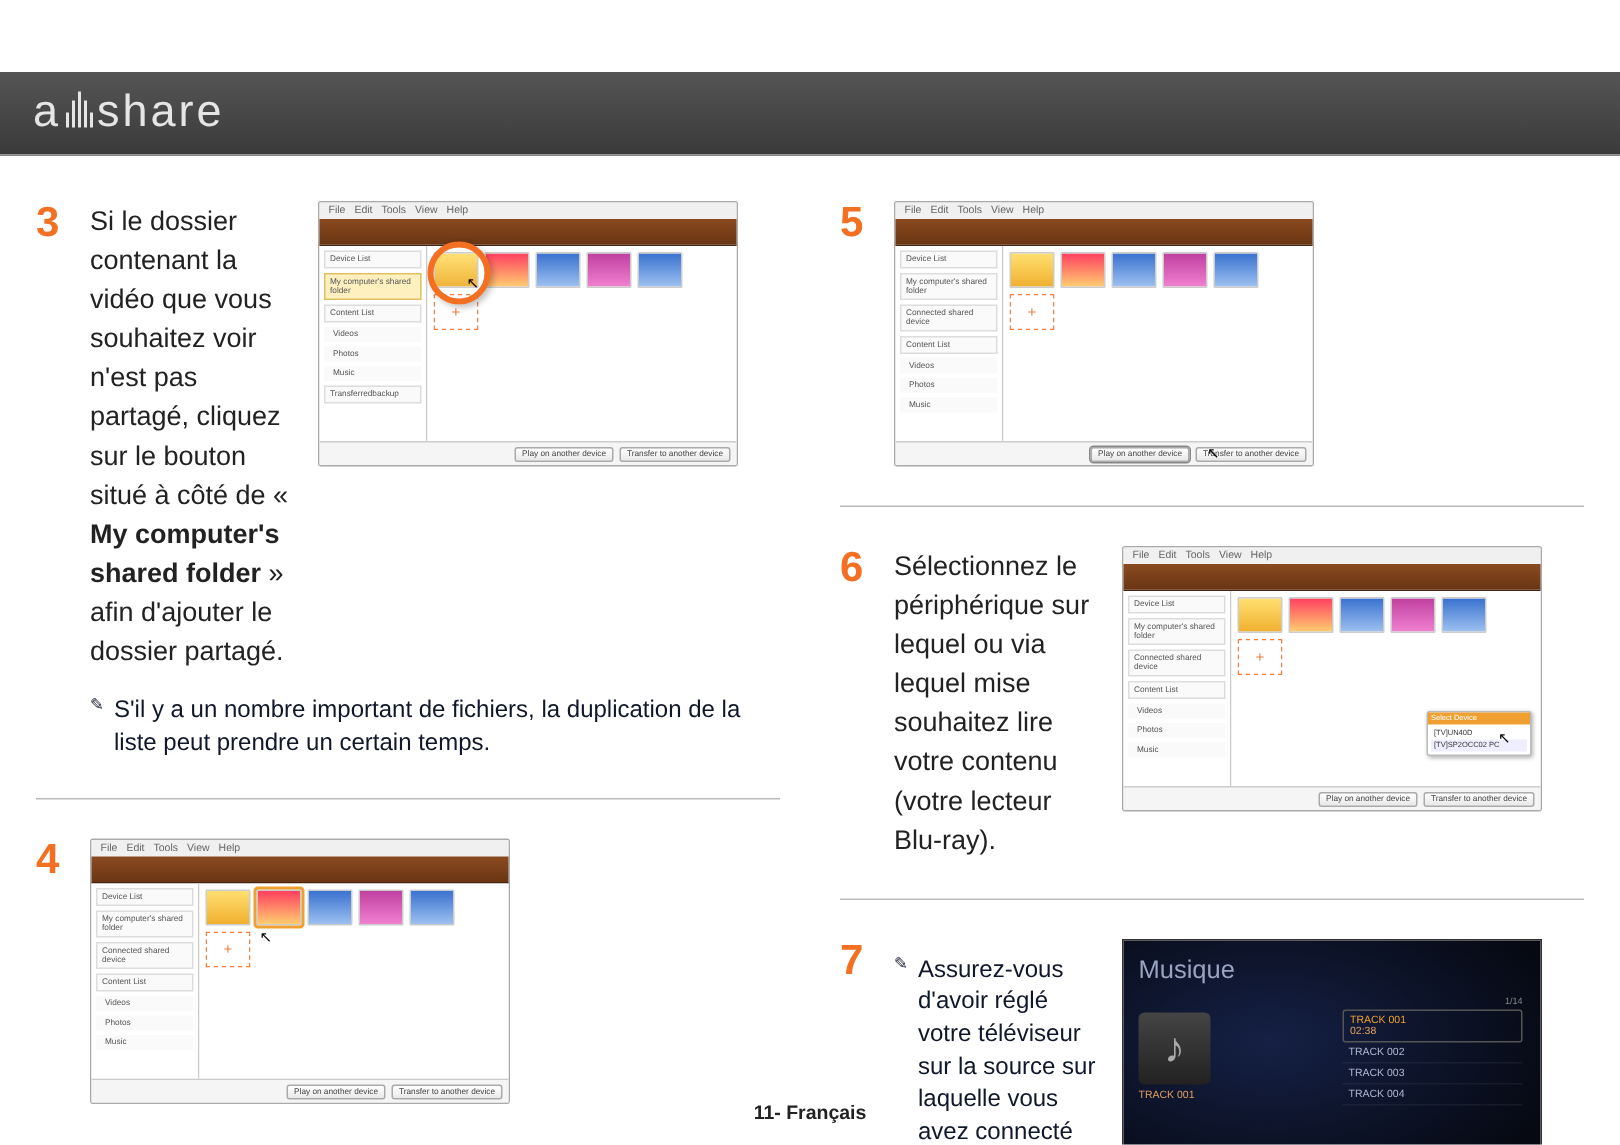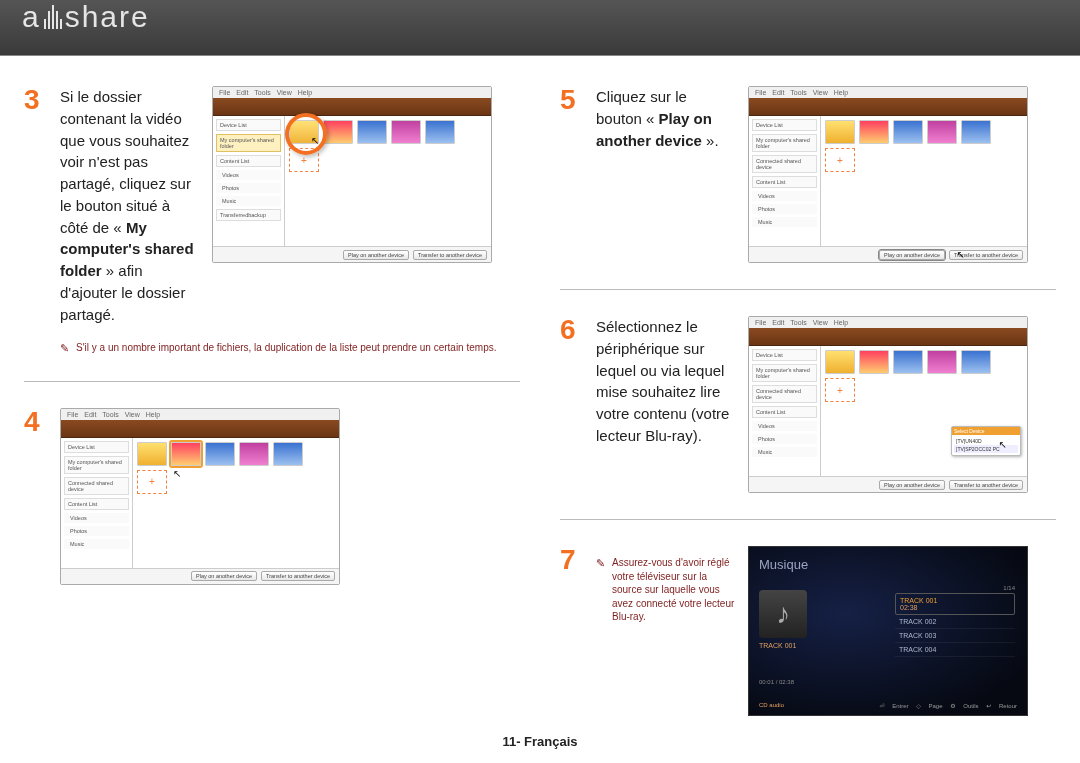--- a/index.html
+++ b/index.html
@@ -10,23 +10,24 @@
     background: #fff;
     color: #222;
     font-size: 13px;
     position: relative;
     overflow: hidden;
   }
   .header {
     height: 56px;
     background: linear-gradient(to bottom, #555 0%, #3a3a3a 100%);
     display: flex;
-    align-items: flex-start;
+    align-items: center;
     padding: 0 22px;
     border-bottom: 1px solid #888;
+    margin-top: 48px;
   }
   .logo {
     color: #e5e5e5;
     font-size: 30px;
     letter-spacing: 2px;
     font-family: Arial, sans-serif;
     font-weight: 300;
   }
   .logo .bars {
     display: inline-block;
@@ -67,28 +68,28 @@
     line-height: 1;
     min-width: 22px;
   }
   .step-body {
     flex: 1;
     display: flex;
     flex-direction: column;
     gap: 8px;
   }
   .step-text {
-    font-size: 15px;
+    font-size: 18px;
     line-height: 1.45;
     color: #222;
   }
   .step-text b { font-weight: bold; }
   .note {
-    font-size: 10px;
-    color: #7f1d1d;
+    font-size: 16px;
+    color: #0f172a;
     line-height: 1.35;
     padding-left: 16px;
     position: relative;
   }
   .note::before {
     content: "✎";
     position: absolute;
     left: 0;
     top: 0;
     font-size: 11px;
@@ -220,21 +221,21 @@
   .tvscreen {
     width: 280px;
     height: 170px;
     background: radial-gradient(ellipse at 35% 40%, #152045 0%, #060912 80%);
     border:1px solid #333;
     color:#ddd;
     font-size:8px;
     position:relative;
     padding:10px;
   }
-  .tvscreen .tvtitle{font-size:13px;color:#9aa4c0}
+  .tvscreen .tvtitle{font-size:17px;color:#9aa4c0}
   .tvscreen .note-icon{
     width:48px;height:48px;
     background:linear-gradient(#444,#222);
     border-radius:4px;
     margin-top:18px;
     display:flex;align-items:center;justify-content:center;
     color:#aaa;font-size:28px;
   }
   .tvscreen .tracks{position:absolute;right:12px;top:38px;width:120px;font-size:7px}
   .tvscreen .tracks .trackrow{padding:3px 4px;border-bottom:1px solid rgba(255,255,255,0.06);color:#b0b8d0}
@@ -392,25 +393,20 @@
       </div>
     </div>
   </div>
 
   <div class="column">
 
     <div class="step">
       <div class="step-num">5</div>
       <div class="step-body">
         <div class="combo-row">
-          <div class="combo-text">
-            <div class="step-text">
-              <span>Cliquez sur le bouton « </span><b>Play on another device</b><span> ».</span>
-            </div>
-          </div>
           <div class="imgcol">
             <div class="appwin">
               <div class="menubar">
                   <span>File</span>
                   <span>Edit</span>
                   <span>Tools</span>
                   <span>View</span>
                   <span>Help</span>
                 </div>
               <div class="toolbar"></div>

